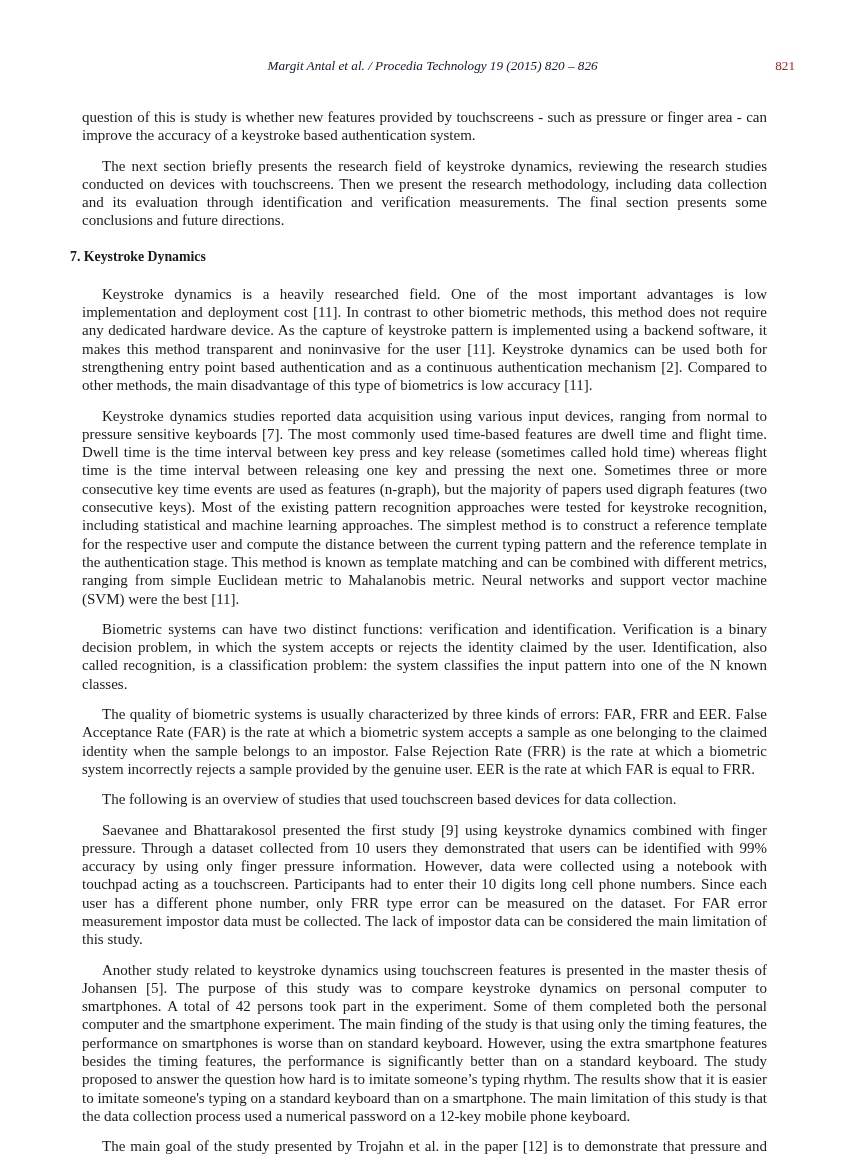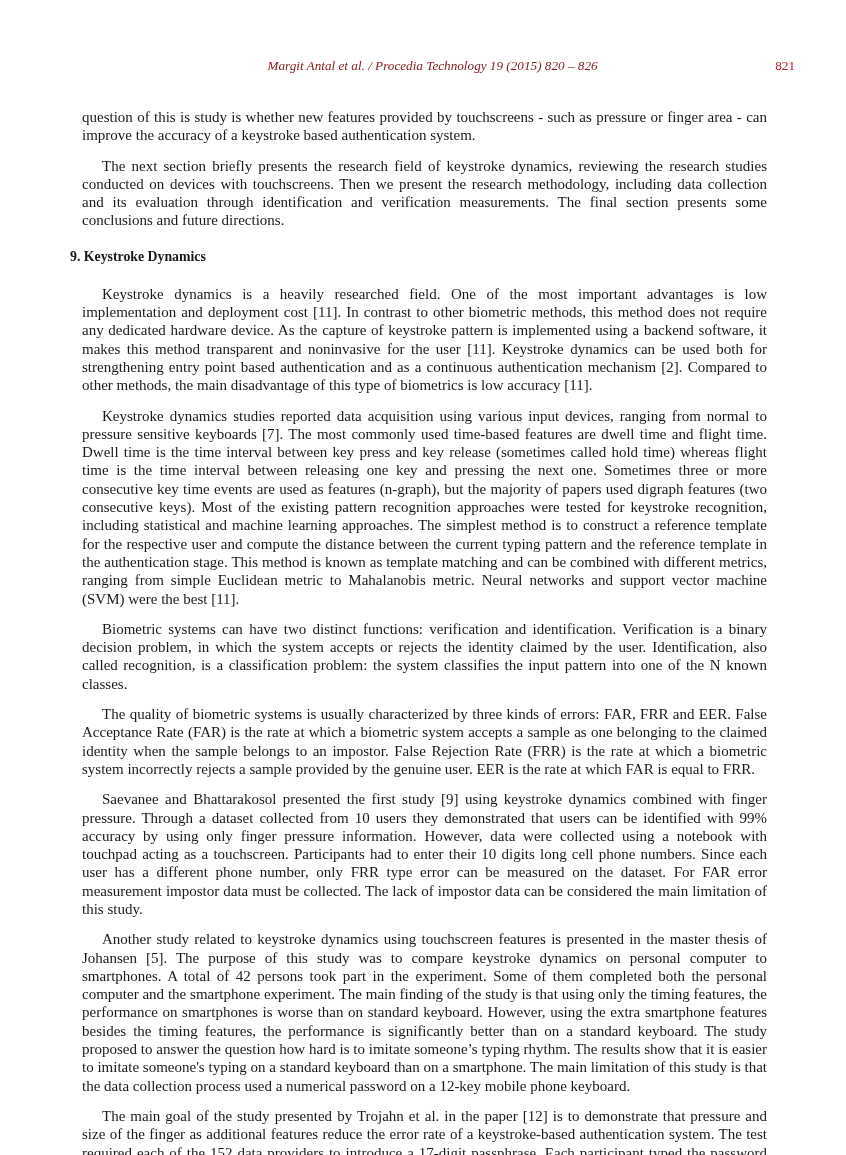--- a/index.html
+++ b/index.html
@@ -21,21 +21,21 @@
     top: 57px;
     left: 70px;
     right: 51px;
     height: 18px;
     font-size: 13.2px;
     line-height: 18px;
     text-align: center;
   }
   .citation {
     font-style: italic;
-    color: #7f1d1d;
+    color: #0f172a;
   }
   .pagenum {
     position: absolute;
     right: 0;
     top: 0;
     color: #b91c1c;
     font-style: normal;
   }
   .body-text {
     position: absolute;
@@ -68,24 +68,25 @@
 
   <div class="running-header">
     <span class="citation">Margit Antal et al. / Procedia Technology 19 (2015) 820 – 826</span>
     <span class="citation pagenum">821</span>
   </div>
 
   <div class="body-text">
     <p class="noindent">question of this is study is whether new features provided by touchscreens - such as pressure or finger area - can improve the accuracy of a keystroke based authentication system.</p>
     <p>The next section briefly presents the research field of keystroke dynamics, reviewing the research studies conducted on devices with touchscreens. Then we present the research methodology, including data collection and its evaluation through identification and verification measurements. The final section presents some conclusions and future directions.</p>
 
-    <h2 class="section-heading">9. Keystroke Dynamics</h2>
+    <h2 class="section-heading">7. Keystroke Dynamics</h2>
 
     <p>Keystroke dynamics is a heavily researched field. One of the most important advantages is low implementation and deployment cost [11]. In contrast to other biometric methods, this method does not require any dedicated hardware device. As the capture of keystroke pattern is implemented using a backend software, it makes this method transparent and noninvasive for the user [11]. Keystroke dynamics can be used both for strengthening entry point based authentication and as a continuous authentication mechanism [2]. Compared to other methods, the main disadvantage of this type of biometrics is low accuracy [11].</p>
     <p>Keystroke dynamics studies reported data acquisition using various input devices, ranging from normal to pressure sensitive keyboards [7]. The most commonly used time-based features are dwell time and flight time. Dwell time is the time interval between key press and key release (sometimes called hold time) whereas flight time is the time interval between releasing one key and pressing the next one. Sometimes three or more consecutive key time events are used as features (n-graph), but the majority of papers used digraph features (two consecutive keys). Most of the existing pattern recognition approaches were tested for keystroke recognition, including statistical and machine learning approaches. The simplest method is to construct a reference template for the respective user and compute the distance between the current typing pattern and the reference template in the authentication stage. This method is known as template matching and can be combined with different metrics, ranging from simple Euclidean metric to Mahalanobis metric. Neural networks and support vector machine (SVM) were the best [11].</p>
     <p>Biometric systems can have two distinct functions: verification and identification. Verification is a binary decision problem, in which the system accepts or rejects the identity claimed by the user. Identification, also called recognition, is a classification problem: the system classifies the input pattern into one of the N known classes.</p>
     <p>The quality of biometric systems is usually characterized by three kinds of errors: FAR, FRR and EER. False Acceptance Rate (FAR) is the rate at which a biometric system accepts a sample as one belonging to the claimed identity when the sample belongs to an impostor. False Rejection Rate (FRR) is the rate at which a biometric system incorrectly rejects a sample provided by the genuine user. EER is the rate at which FAR is equal to FRR.</p>
+    <p>The following is an overview of studies that used touchscreen based devices for data collection.</p>
     <p>Saevanee and Bhattarakosol presented the first study [9] using keystroke dynamics combined with finger pressure. Through a dataset collected from 10 users they demonstrated that users can be identified with 99% accuracy by using only finger pressure information. However, data were collected using a notebook with touchpad acting as a touchscreen. Participants had to enter their 10 digits long cell phone numbers. Since each user has a different phone number, only FRR type error can be measured on the dataset. For FAR error measurement impostor data must be collected. The lack of impostor data can be considered the main limitation of this study.</p>
     <p>Another study related to keystroke dynamics using touchscreen features is presented in the master thesis of Johansen [5]. The purpose of this study was to compare keystroke dynamics on personal computer to smartphones. A total of 42 persons took part in the experiment. Some of them completed both the personal computer and the smartphone experiment. The main finding of the study is that using only the timing features, the performance on smartphones is worse than on standard keyboard. However, using the extra smartphone features besides the timing features, the performance is significantly better than on a standard keyboard. The study proposed to answer the question how hard is to imitate someone’s typing rhythm. The results show that it is easier to imitate someone's typing on a standard keyboard than on a smartphone. The main limitation of this study is that the data collection process used a numerical password on a 12-key mobile phone keyboard.</p>
     <p>The main goal of the study presented by Trojahn et al. in the paper [12] is to demonstrate that pressure and size of the finger as additional features reduce the error rate of a keystroke-based authentication system. The test required each of the 152 data providers to introduce a 17-digit passphrase. Each participant typed the password ten times in a</p>
   </div>
 
 </div>
 
 </body></html>

